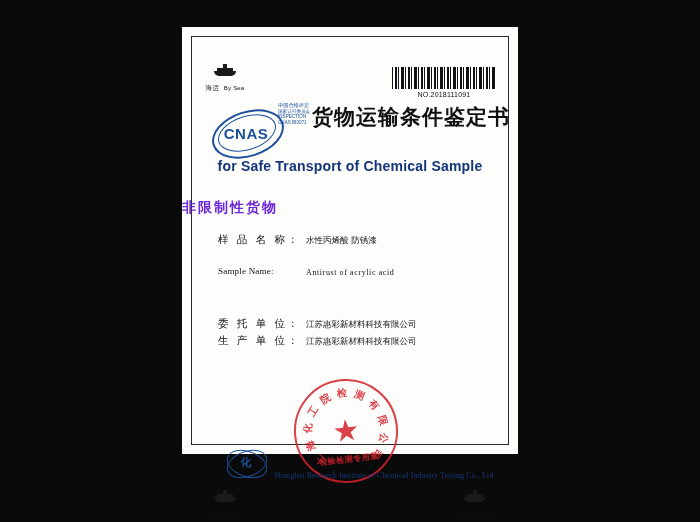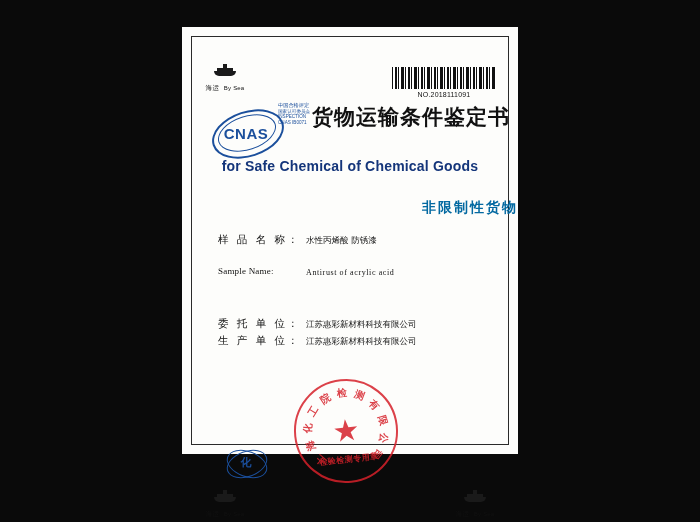--- a/index.html
+++ b/index.html
@@ -204,24 +204,24 @@
     font-weight: bold;
     color: #14357a;
     letter-spacing: .2px;
   }
 
   .subtitle {
     position: absolute;
     left: 0;
     right: 0;
     top: 172px;
-    text-align: right;
+    text-align: left;
     font-size: 14px;
     font-weight: bold;
-    color: #0369a1;
+    color: #6d28d9;
     letter-spacing: 2px;
     font-family: "DejaVu Sans", sans-serif;
   }
 
   
   .field {
     position: absolute;
     left: 36px;
     width: 270px;
     height: 18px;
@@ -397,21 +397,21 @@
         <div class="word">CNAS</div>
       </div>
       <div class="cnas-side">
         <div class="l1">中国合格评定</div>
         <div class="l2">国家认可委员会</div>
         <div class="l3">INSPECTION</div>
         <div class="l4">CNAS IB0071</div>
       </div>
 
       <div class="title-cn">货物运输条件鉴定书</div>
-      <div class="title-en2">for Safe Chemical of Chemical Goods</div>
+      <div class="title-en2">for Safe Transport of Chemical Sample</div>
       <div class="subtitle">非限制性货物</div>
 
       <div class="field f2">
         <span class="lbl en">Sample Name:</span>
         <span class="val en">Antirust of acrylic acid</span>
       </div>
       <div class="field f1">
         <span class="lbl">样 品 名 称：</span>
         <span class="val">水性丙烯酸 防锈漆</span>
       </div>
@@ -442,20 +442,21 @@
             <span>★</span>
           </div>
         <div class="bottom-text">检验检测专用章</div>
       </div>
 
       <div class="footer-logo">
         <div class="e1"></div>
         <div class="e2"></div>
         <div class="ch">化</div>
       </div>
+      <div class="footer-en">Shanghai Research Institute of Chemical Industry Testing Co., Ltd</div>
 
       <div class="sea-mark mark-bl">
         <span class="glyph">
           <span class="hull"></span>
             <span class="deck"></span>
             <span class="stack"></span>
         </span>
         <span class="cn">海运</span>
         <span class="en">By Sea</span>
       </div>

